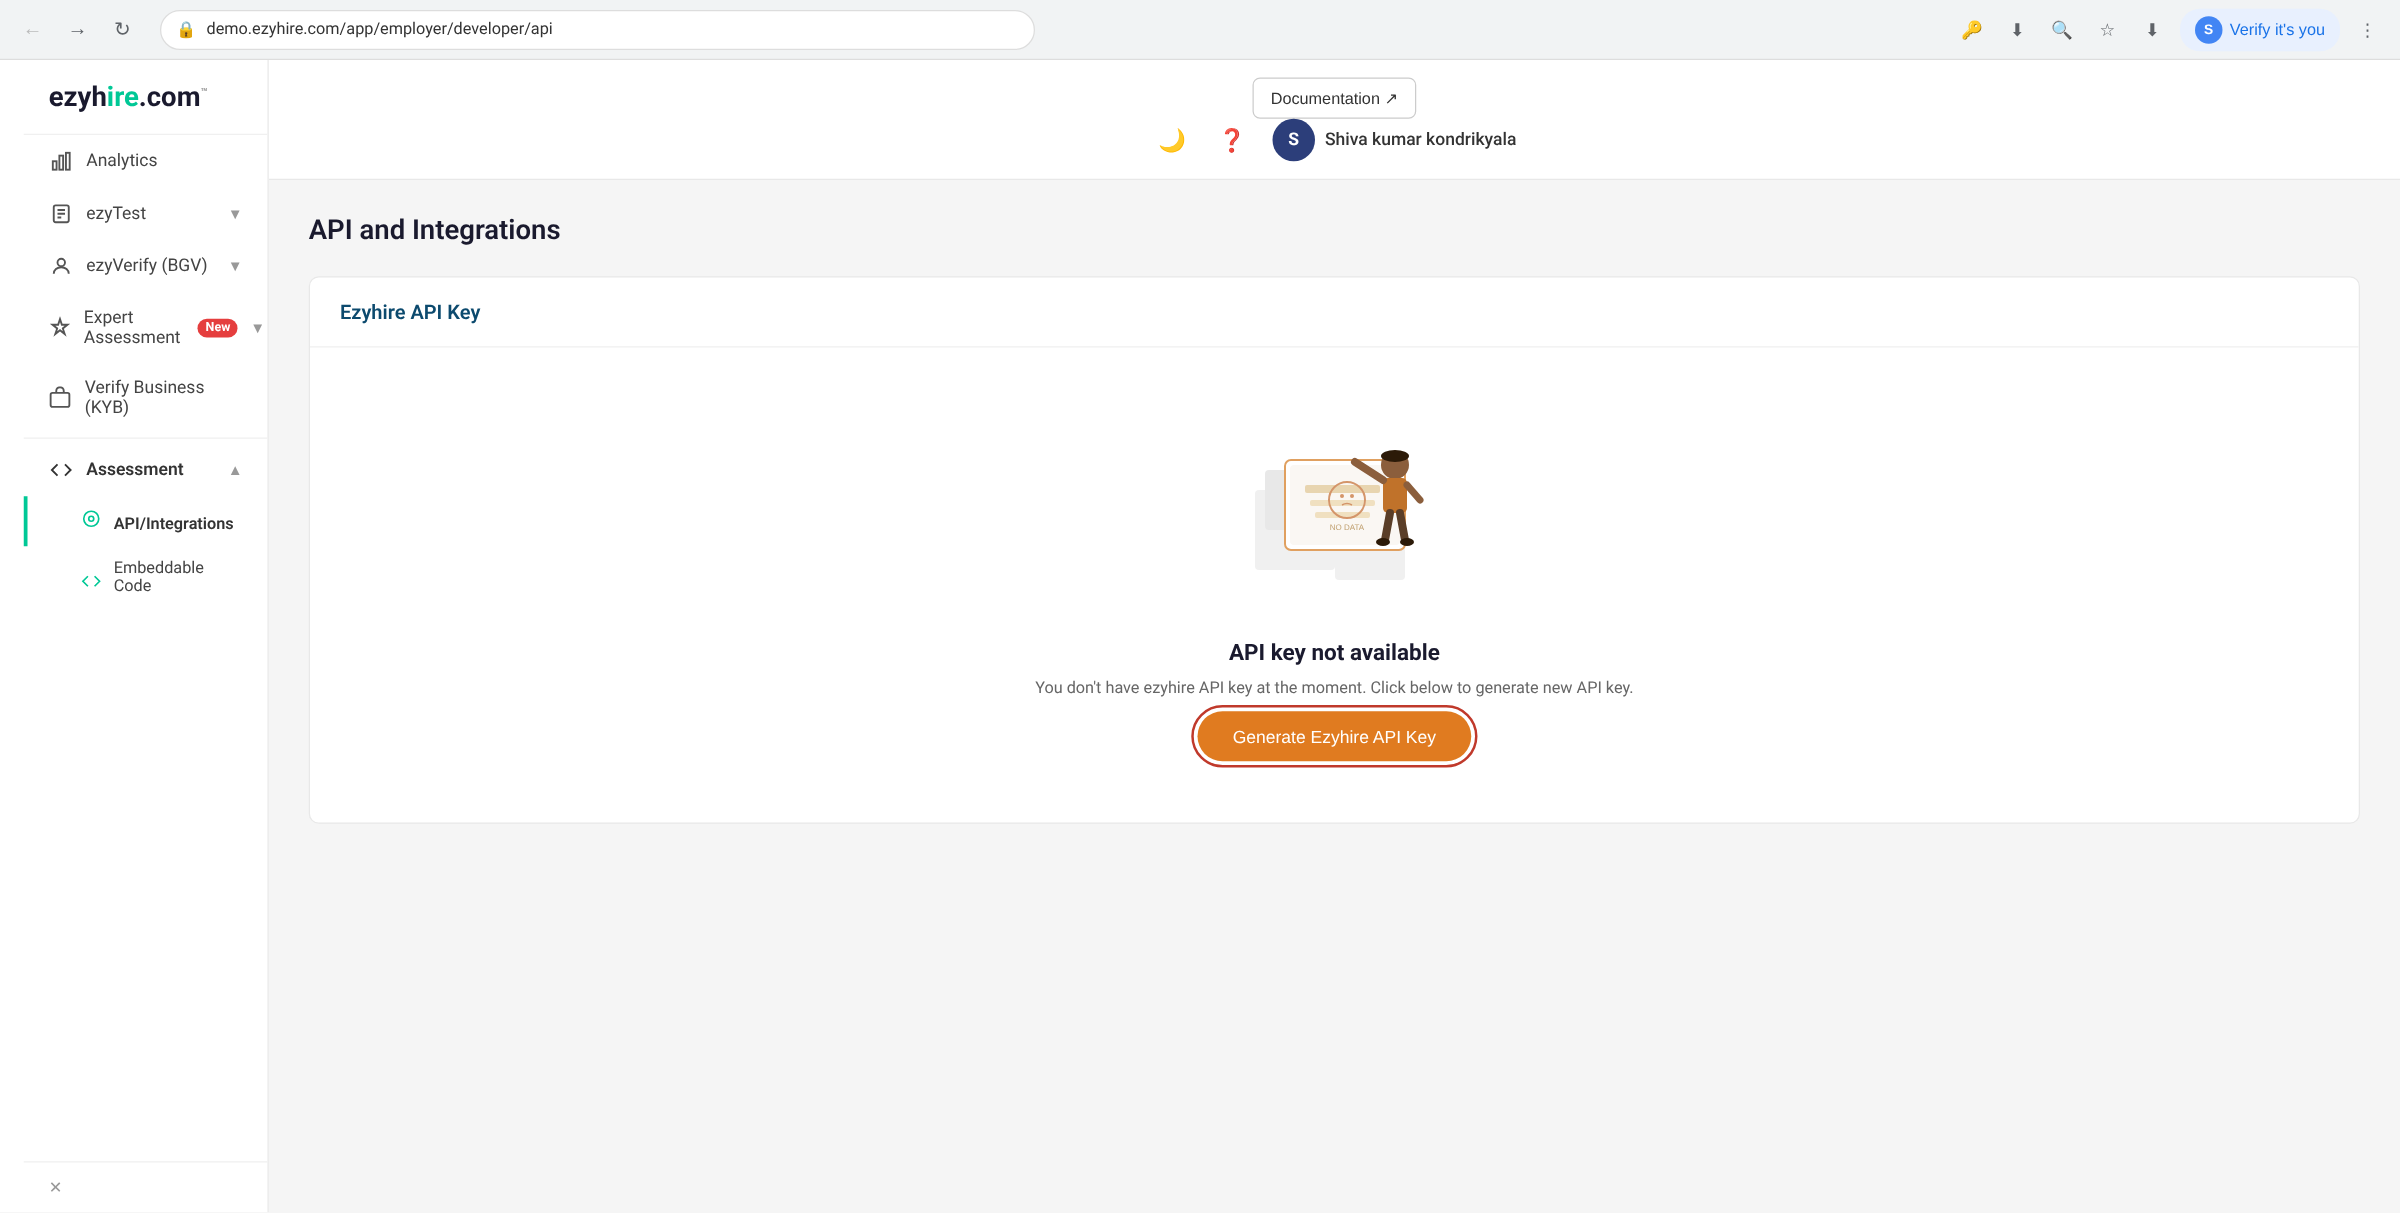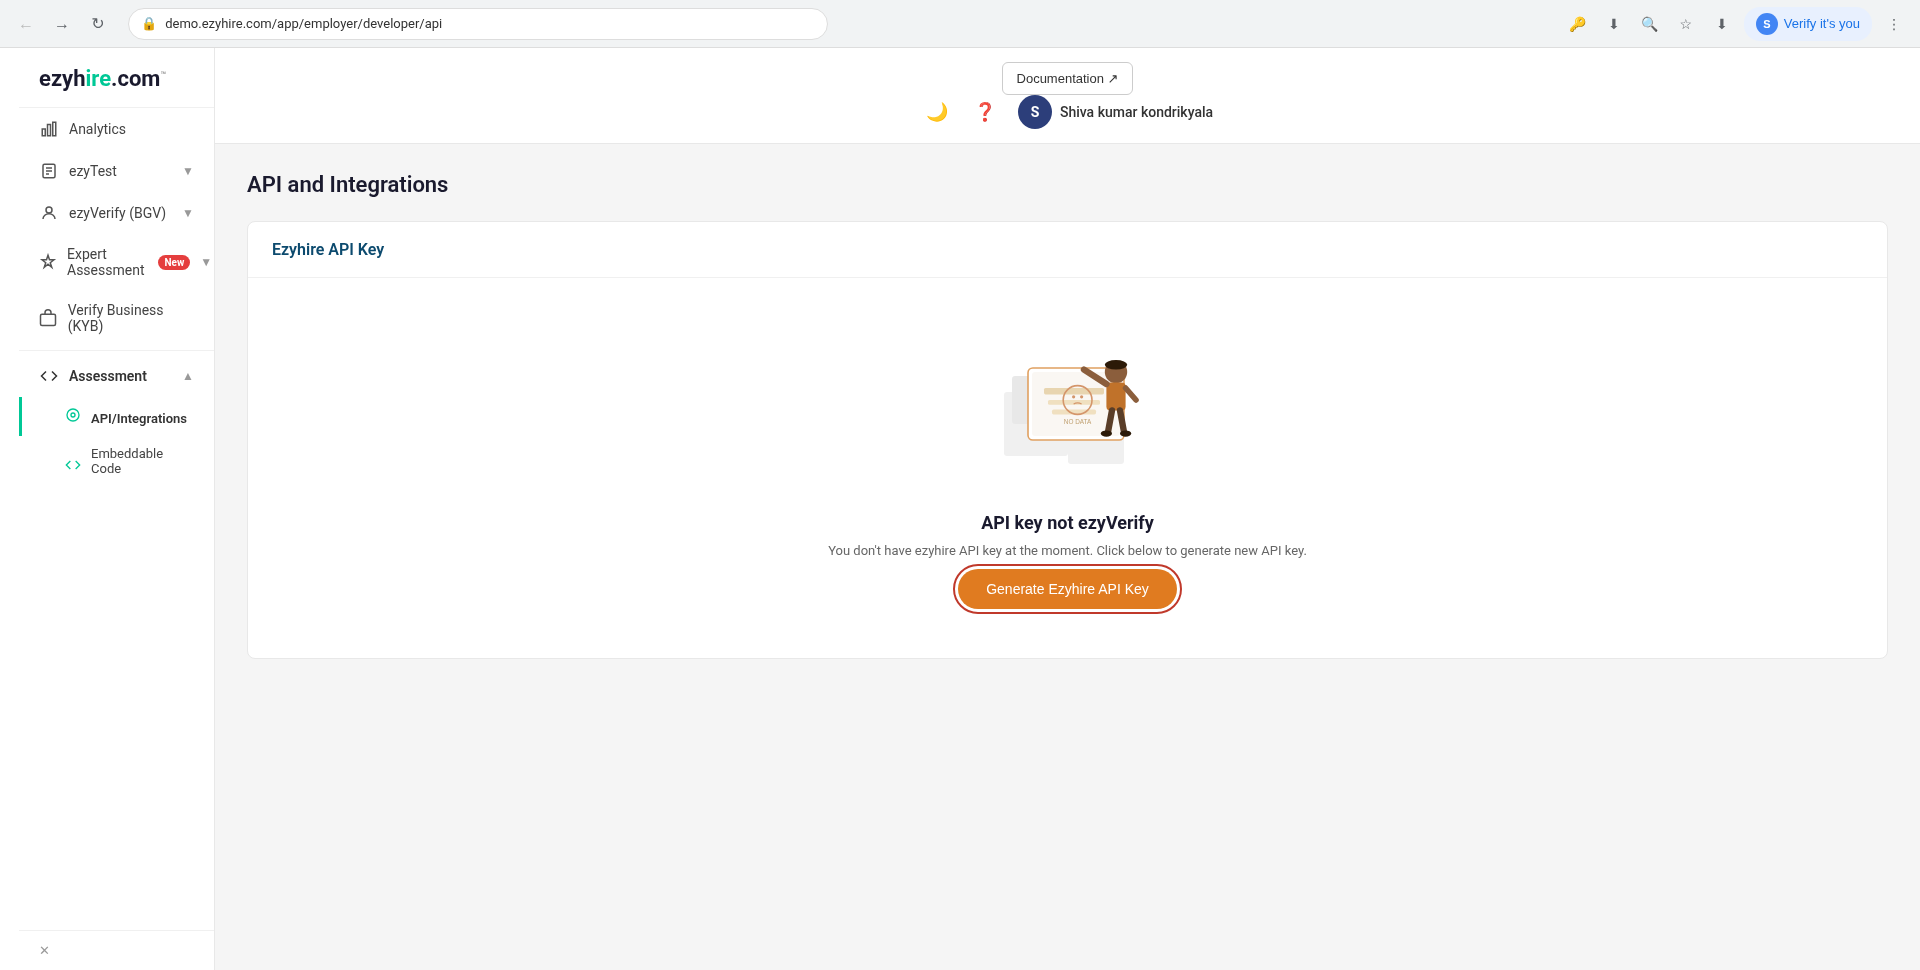--- a/index.html
+++ b/index.html
@@ -528,21 +528,21 @@
               <line x1="155" y1="103" x2="150" y2="130" stroke="#5a3e28" stroke-width="8" stroke-linecap="round"></line>
               <line x1="165" y1="103" x2="170" y2="130" stroke="#5a3e28" stroke-width="8" stroke-linecap="round"></line>
 
               <ellipse cx="148" cy="132" rx="7" ry="4" fill="#2c1a08"></ellipse>
               <ellipse cx="172" cy="132" rx="7" ry="4" fill="#2c1a08"></ellipse>
 
               <text x="112" y="120" text-anchor="middle" font-size="8" fill="#c0a070" font-family="sans-serif">NO DATA</text>
             </svg>
           </div>
 
-          <div class="no-data-title">API key not ezyVerify</div>
+          <div class="no-data-title">API key not available</div>
           <div class="no-data-desc">You don't have ezyhire API key at the moment. Click below to generate new API key.</div>
 
           <button class="generate-btn">
             <span>Generate Ezyhire API Key</span>
           </button>
         </div>
       </div>
 
 
     </div>

